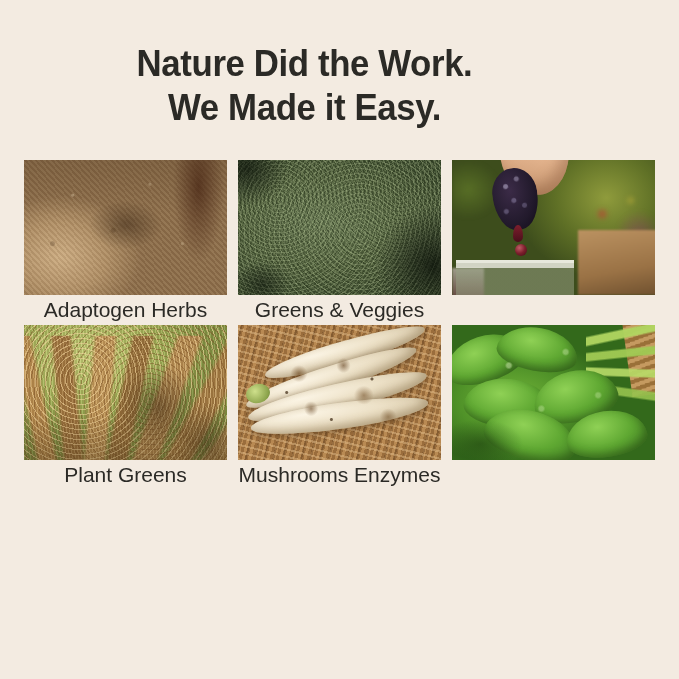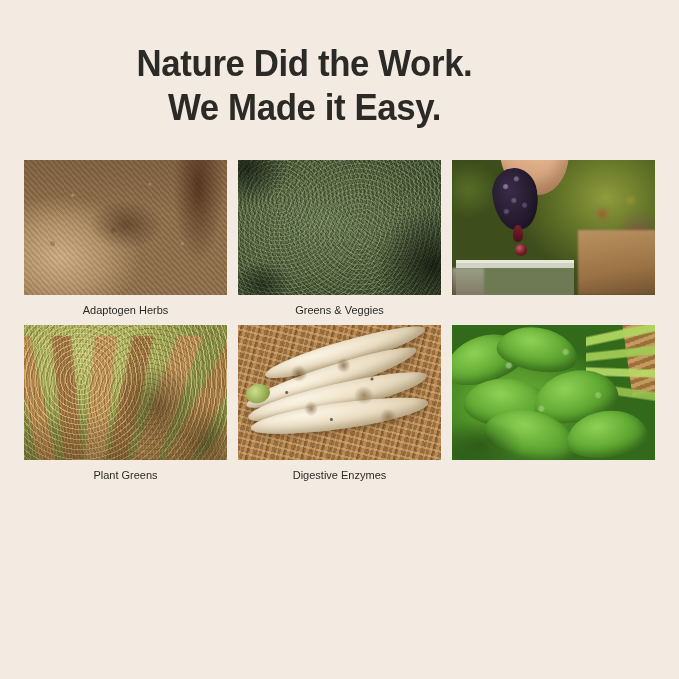--- a/index.html
+++ b/index.html
@@ -52,21 +52,21 @@
     width: 203px;
     height: 135px;
     overflow: hidden;
     background: #8a7f6d;
   }
   .cell .caption {
     height: 30px;
     line-height: 30px;
     text-align: center;
     color: #2b2a26;
-    font-size: 11px;
+    font-size: 21px;
     font-family: "Liberation Sans", sans-serif;
     white-space: nowrap;
     overflow: hidden;
   }
   .photo .lyr {
     position: absolute;
     inset: 0;
   }
 
   
@@ -503,21 +503,21 @@
       <div class="photo ph-enz">
         <div class="lyr base"></div>
         <div class="lyr weave"></div>
         <div class="r r4"></div>
         <div class="r r1"></div>
         <div class="r r2"></div>
         <div class="r r3"></div>
         <div class="green"></div>
         <div class="lyr spots"></div>
       </div>
-      <div class="caption">Digestive Enzymes</div>
+      <div class="caption">Mushrooms Enzymes</div>
     </div>
 
 
 
     <div class="cell">
       <div class="photo ph-spin">
         <div class="lyr base"></div>
         <div class="basket"></div>
         <div class="stems"></div>
         <div class="lf f1"></div>

